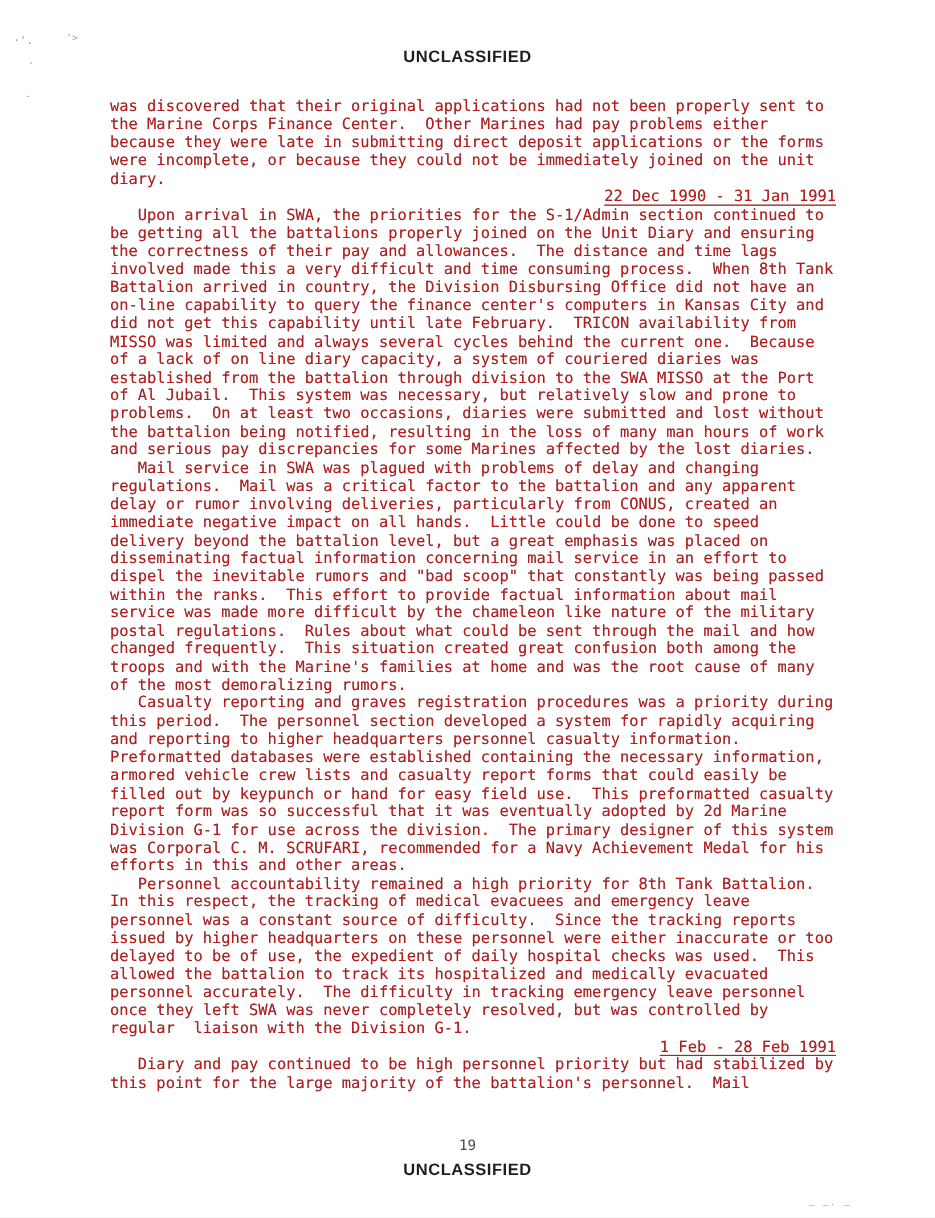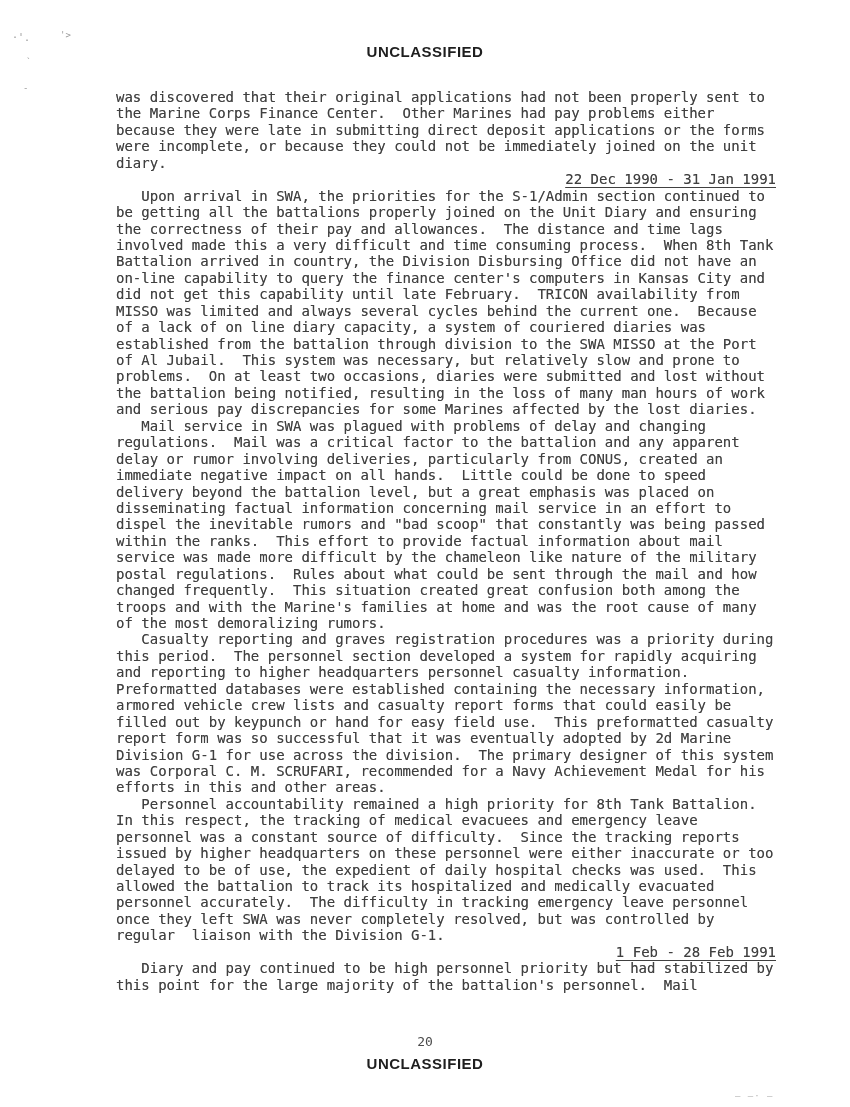--- a/index.html
+++ b/index.html
@@ -19,27 +19,27 @@
     font-family: "Liberation Sans", sans-serif;
     font-weight: bold;
     font-size: 15px;
     letter-spacing: 0.5px;
     color: #1e1e1e;
   }
   .banner.top { top: 43px; }
   .banner.bottom { top: 1055px; }
   .body-text {
     position: absolute;
-    left: 116px;
+    left: 100px;
     top: 89px;
     width: 660px;
     font-family: "DejaVu Sans Mono", monospace;
     font-size: 14px;
     line-height: 16.45px;
-    color: #404040;
+    color: #b91c1c;
     white-space: pre;
     text-shadow: 0 0 0.4px rgba(62,62,62,0.55);
   }
   .line { height: 16.45px; }
   .line.heading { text-align: right; }
   .line.heading .underline {
     text-decoration: underline;
     text-underline-offset: 3px;
   }
   .page-number {
@@ -73,19 +73,19 @@
 
   <span class="artifact tl1">·'.</span>
   <span class="artifact tl2">'&gt;</span>
   <span class="artifact tl3">`</span>
   <span class="artifact tl4">-</span>
 
   <div class="banner top">UNCLASSIFIED</div>
 
   <div class="body-text" id="doc-body"><div class="line">was discovered that their original applications had not been properly sent to</div><div class="line">the Marine Corps Finance Center.  Other Marines had pay problems either</div><div class="line">because they were late in submitting direct deposit applications or the forms</div><div class="line">were incomplete, or because they could not be immediately joined on the unit</div><div class="line">diary.</div><div class="line heading"><span class="underline">22 Dec 1990 - 31 Jan 1991</span></div><div class="line">   Upon arrival in SWA, the priorities for the S-1/Admin section continued to</div><div class="line">be getting all the battalions properly joined on the Unit Diary and ensuring</div><div class="line">the correctness of their pay and allowances.  The distance and time lags</div><div class="line">involved made this a very difficult and time consuming process.  When 8th Tank</div><div class="line">Battalion arrived in country, the Division Disbursing Office did not have an</div><div class="line">on-line capability to query the finance center's computers in Kansas City and</div><div class="line">did not get this capability until late February.  TRICON availability from</div><div class="line">MISSO was limited and always several cycles behind the current one.  Because</div><div class="line">of a lack of on line diary capacity, a system of couriered diaries was</div><div class="line">established from the battalion through division to the SWA MISSO at the Port</div><div class="line">of Al Jubail.  This system was necessary, but relatively slow and prone to</div><div class="line">problems.  On at least two occasions, diaries were submitted and lost without</div><div class="line">the battalion being notified, resulting in the loss of many man hours of work</div><div class="line">and serious pay discrepancies for some Marines affected by the lost diaries.</div><div class="line">   Mail service in SWA was plagued with problems of delay and changing</div><div class="line">regulations.  Mail was a critical factor to the battalion and any apparent</div><div class="line">delay or rumor involving deliveries, particularly from CONUS, created an</div><div class="line">immediate negative impact on all hands.  Little could be done to speed</div><div class="line">delivery beyond the battalion level, but a great emphasis was placed on</div><div class="line">disseminating factual information concerning mail service in an effort to</div><div class="line">dispel the inevitable rumors and "bad scoop" that constantly was being passed</div><div class="line">within the ranks.  This effort to provide factual information about mail</div><div class="line">service was made more difficult by the chameleon like nature of the military</div><div class="line">postal regulations.  Rules about what could be sent through the mail and how</div><div class="line">changed frequently.  This situation created great confusion both among the</div><div class="line">troops and with the Marine's families at home and was the root cause of many</div><div class="line">of the most demoralizing rumors.</div><div class="line">   Casualty reporting and graves registration procedures was a priority during</div><div class="line">this period.  The personnel section developed a system for rapidly acquiring</div><div class="line">and reporting to higher headquarters personnel casualty information.</div><div class="line">Preformatted databases were established containing the necessary information,</div><div class="line">armored vehicle crew lists and casualty report forms that could easily be</div><div class="line">filled out by keypunch or hand for easy field use.  This preformatted casualty</div><div class="line">report form was so successful that it was eventually adopted by 2d Marine</div><div class="line">Division G-1 for use across the division.  The primary designer of this system</div><div class="line">was Corporal C. M. SCRUFARI, recommended for a Navy Achievement Medal for his</div><div class="line">efforts in this and other areas.</div><div class="line">   Personnel accountability remained a high priority for 8th Tank Battalion.</div><div class="line">In this respect, the tracking of medical evacuees and emergency leave</div><div class="line">personnel was a constant source of difficulty.  Since the tracking reports</div><div class="line">issued by higher headquarters on these personnel were either inaccurate or too</div><div class="line">delayed to be of use, the expedient of daily hospital checks was used.  This</div><div class="line">allowed the battalion to track its hospitalized and medically evacuated</div><div class="line">personnel accurately.  The difficulty in tracking emergency leave personnel</div><div class="line">once they left SWA was never completely resolved, but was controlled by</div><div class="line">regular  liaison with the Division G-1.</div><div class="line heading"><span class="underline">1 Feb - 28 Feb 1991</span></div><div class="line">   Diary and pay continued to be high personnel priority but had stabilized by</div><div class="line">this point for the large majority of the battalion's personnel.  Mail</div></div>
 
-  <div class="page-number">20</div>
+  <div class="page-number">19</div>
 
   <div class="banner bottom">UNCLASSIFIED</div>
 
   <span class="artifact br">— —· —</span>
 
 </div>
 
 </body></html>

